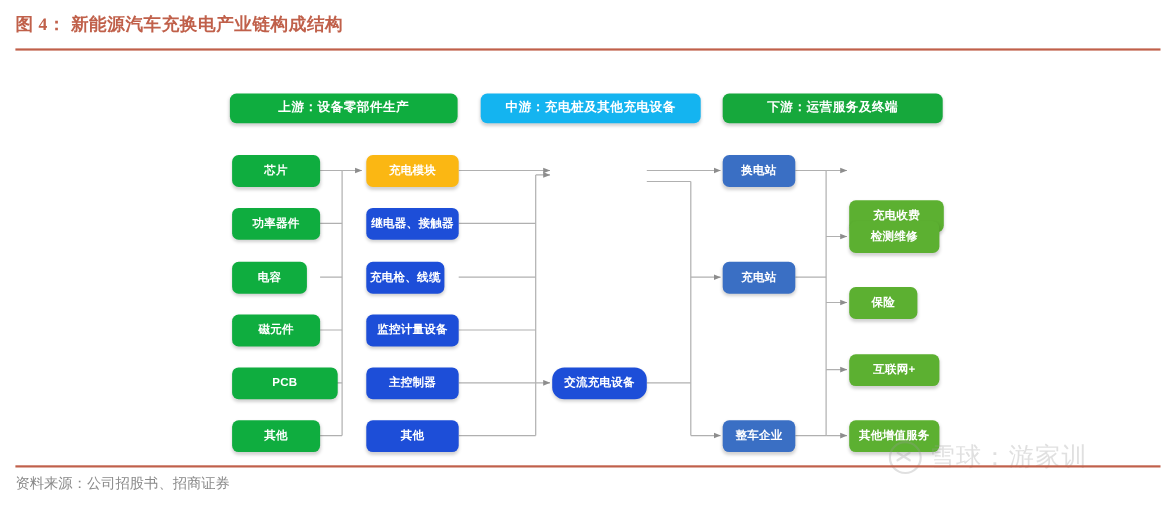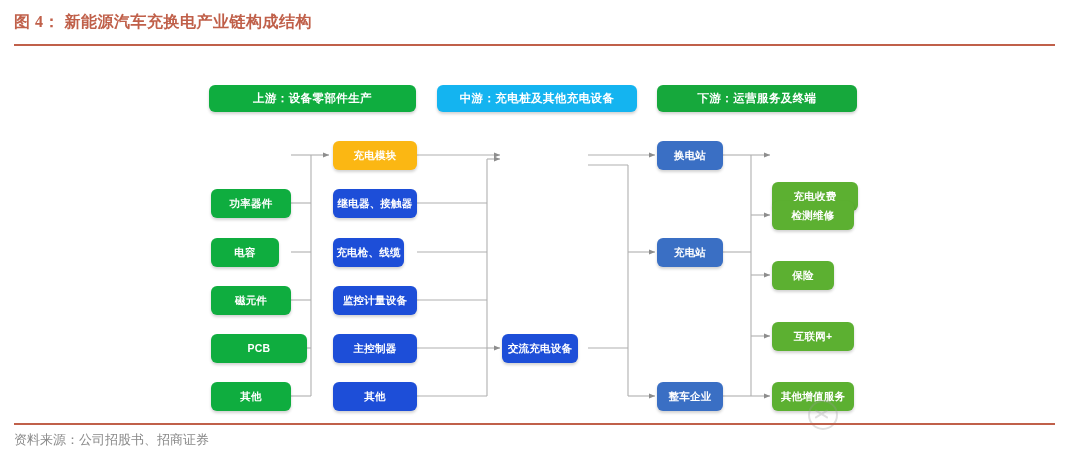--- a/index.html
+++ b/index.html
@@ -142,47 +142,49 @@
         <path d="M751,223 H770" marker-end="url(#ah)"></path>
         <path d="M751,284 H770" marker-end="url(#ah)"></path>
         <path d="M751,344 H770" marker-end="url(#ah)"></path>
       </g>
     </svg>
 
     <div class="node hdr c-green" style="left:209px;top:33px;width:207px;">上游：设备零部件生产</div>
     <div class="node hdr c-blue" style="left:437px;top:33px;width:200px;">中游：充电桩及其他充电设备</div>
     <div class="node hdr c-green2" style="left:657px;top:33px;width:200px;">下游：运营服务及终端</div>
 
+    <div class="node cell c-green" style="left:211px;top:89px;width:80px;">芯片</div>
     <div class="node cell c-green" style="left:211px;top:137px;width:80px;">功率器件</div>
     <div class="node cell c-green" style="left:211px;top:186px;width:68px;">电容</div>
     <div class="node cell c-green" style="left:211px;top:234px;width:80px;">磁元件</div>
     <div class="node cell c-green" style="left:211px;top:282px;width:96px;">PCB</div>
     <div class="node cell c-green" style="left:211px;top:330px;width:80px;">其他</div>
 
     <div class="node cell c-amber" style="left:333px;top:89px;width:84px;">充电模块</div>
     <div class="node cell c-cyan" style="left:333px;top:137px;width:84px;">继电器、接触器</div>
     <div class="node cell c-cyan" style="left:333px;top:186px;width:71px;">充电枪、线缆</div>
     <div class="node cell c-cyan" style="left:333px;top:234px;width:84px;">监控计量设备</div>
     <div class="node cell c-cyan" style="left:333px;top:282px;width:84px;">主控制器</div>
     <div class="node cell c-cyan" style="left:333px;top:330px;width:84px;">其他</div>
 
-    <div class="node cell c-cyan" style="left:502px;top:282px;width:76px;">交流充电设备</div>
+    <div class="node cell c-cyan" style="left:502px;top:282px;width:86px;border-radius:11px;">交流充电设备</div>
 
     <div class="node cell c-dblue" style="left:657px;top:89px;width:66px;">换电站</div>
     <div class="node cell c-dblue" style="left:657px;top:186px;width:66px;">充电站</div>
     <div class="node cell c-dblue" style="left:657px;top:330px;width:66px;">整车企业</div>
 
     <div class="node cell c-lgreen" style="left:772px;top:89px;width:86px;margin-top:41px;">充电收费</div>
     <div class="node cell c-lgreen" style="left:772px;top:149px;width:82px;">检测维修</div>
     <div class="node cell c-lgreen" style="left:772px;top:209px;width:62px;">保险</div>
     <div class="node cell c-lgreen" style="left:772px;top:270px;width:82px;">互联网+</div>
     <div class="node cell c-lgreen" style="left:772px;top:330px;width:82px;">其他增值服务</div>
 
   </div>
 
   <div class="watermark">
     <div class="wm-logo"></div>
+    <div class="wm-text">雪球：游家训</div>
   </div>
 
   <div class="footer-rule"></div>
   <div class="footer-text">资料来源：公司招股书、招商证券</div>
 
 </div>
 
 </body></html>

